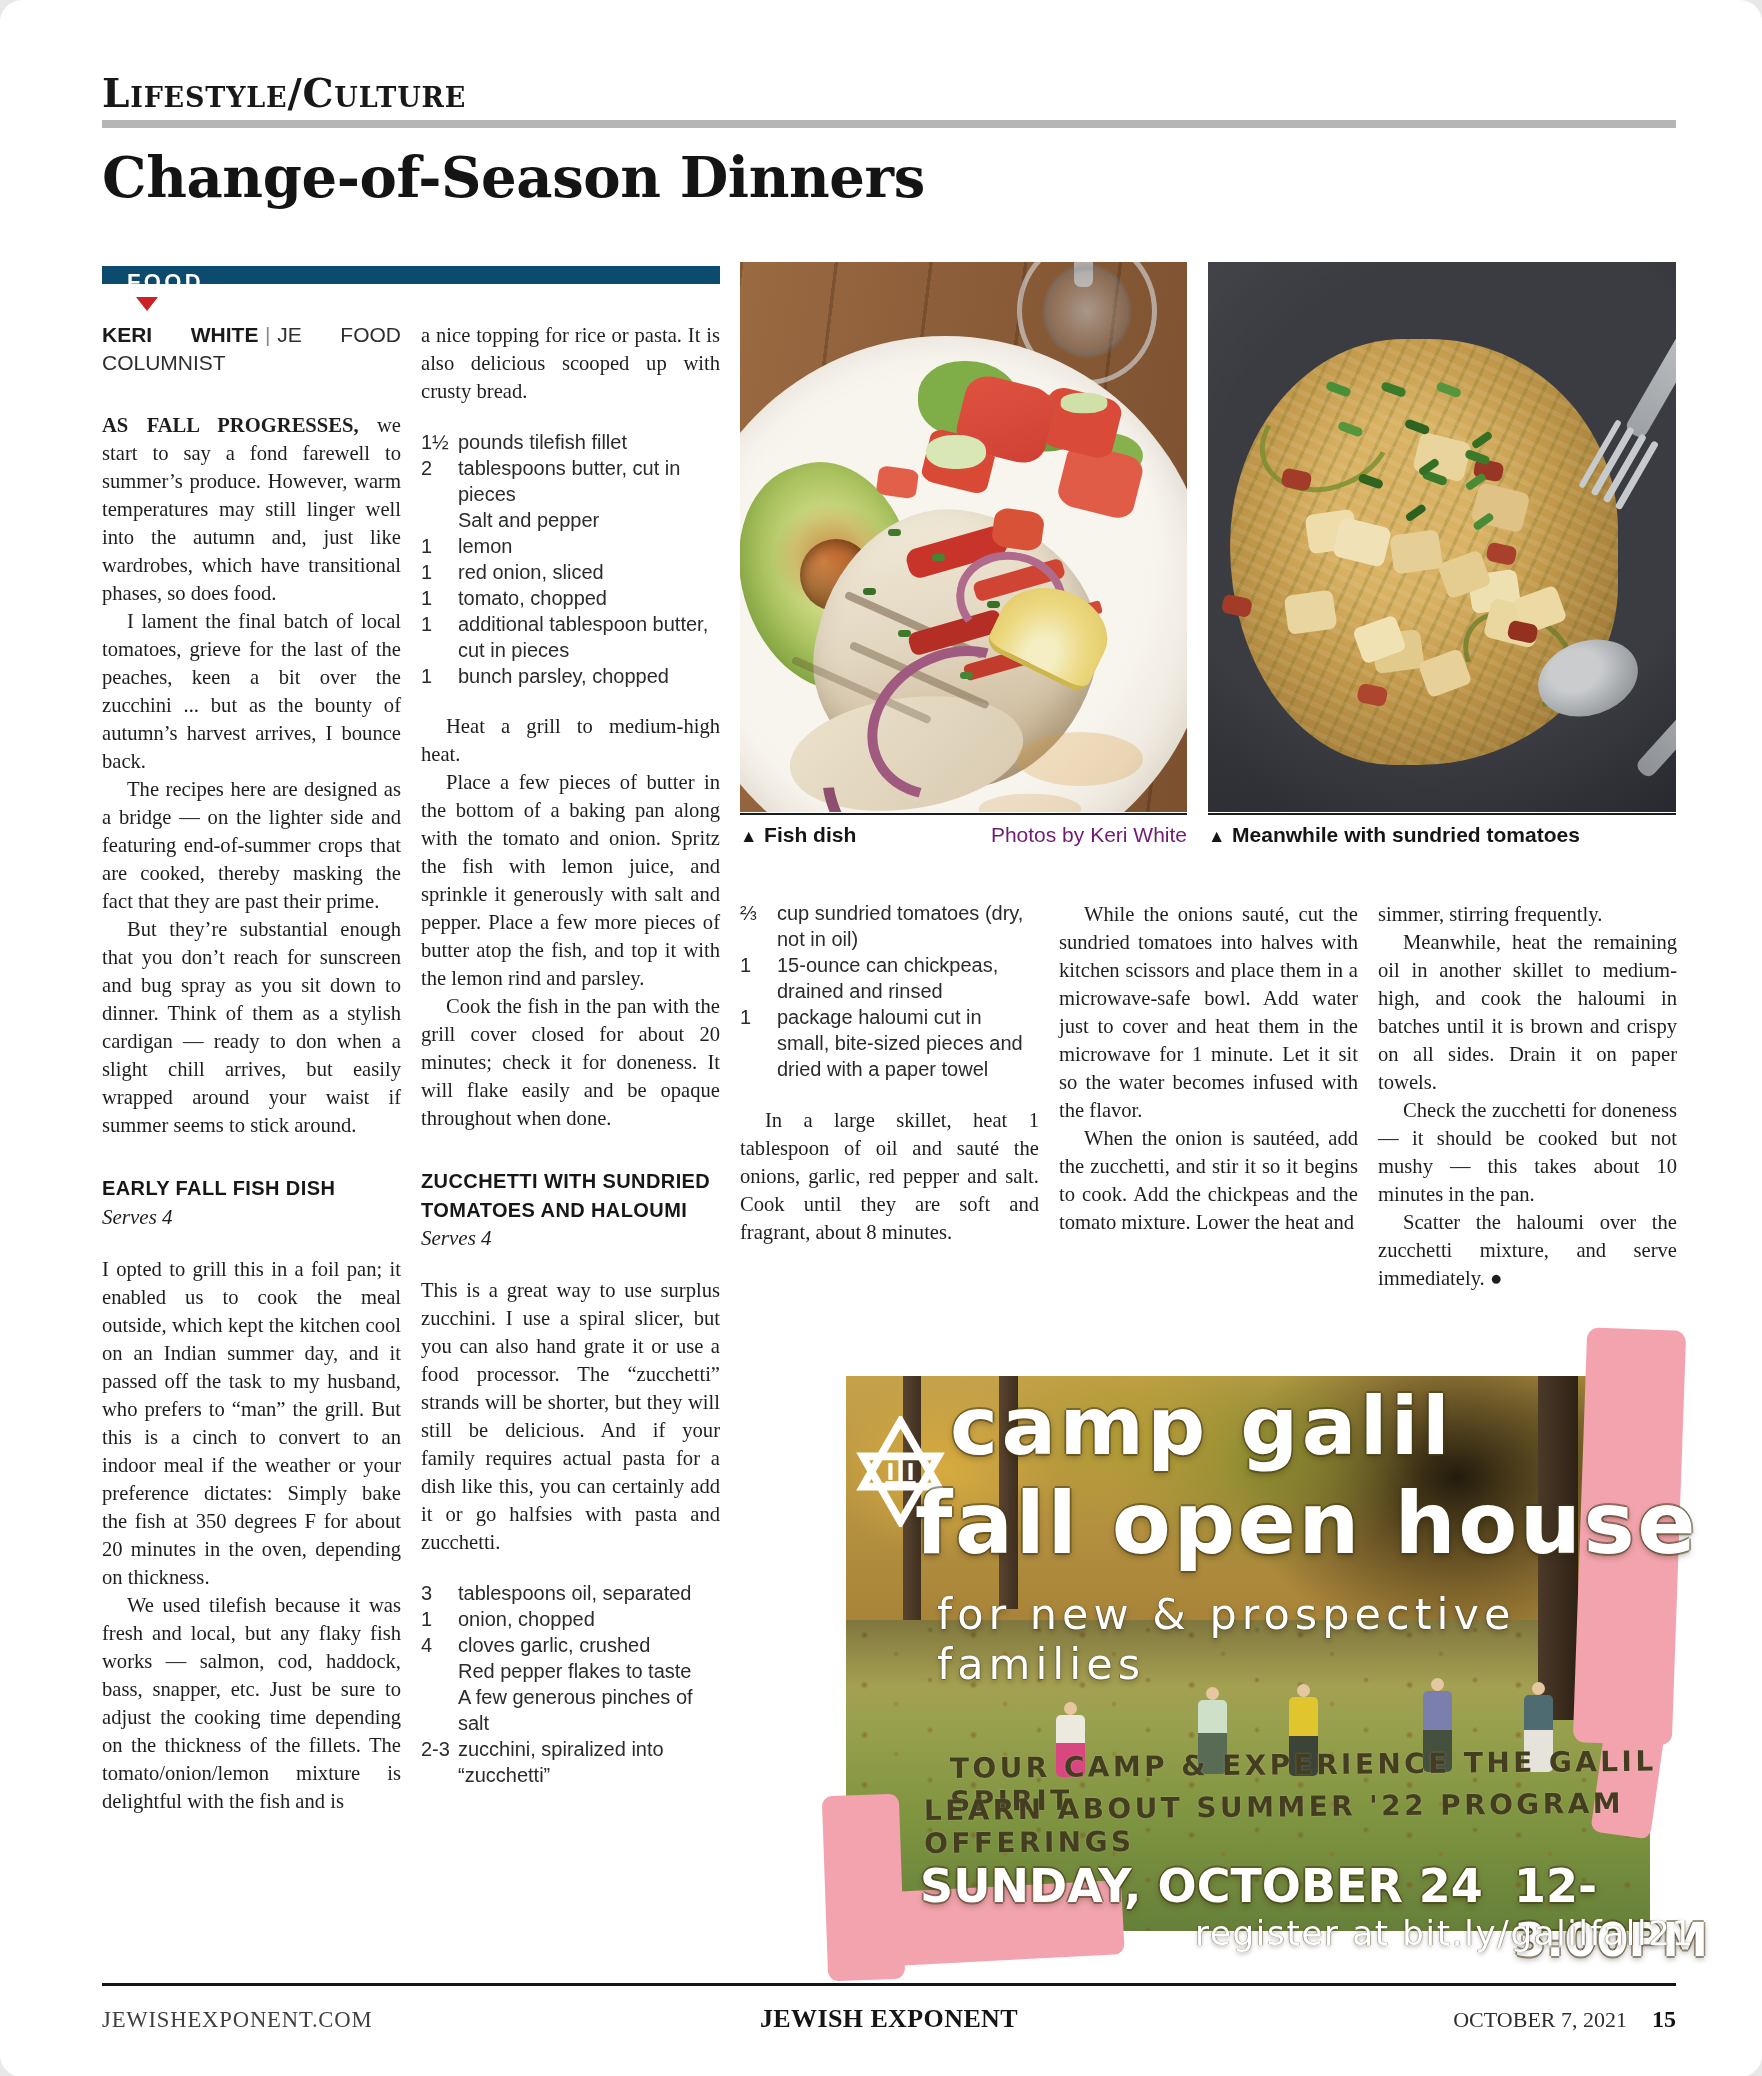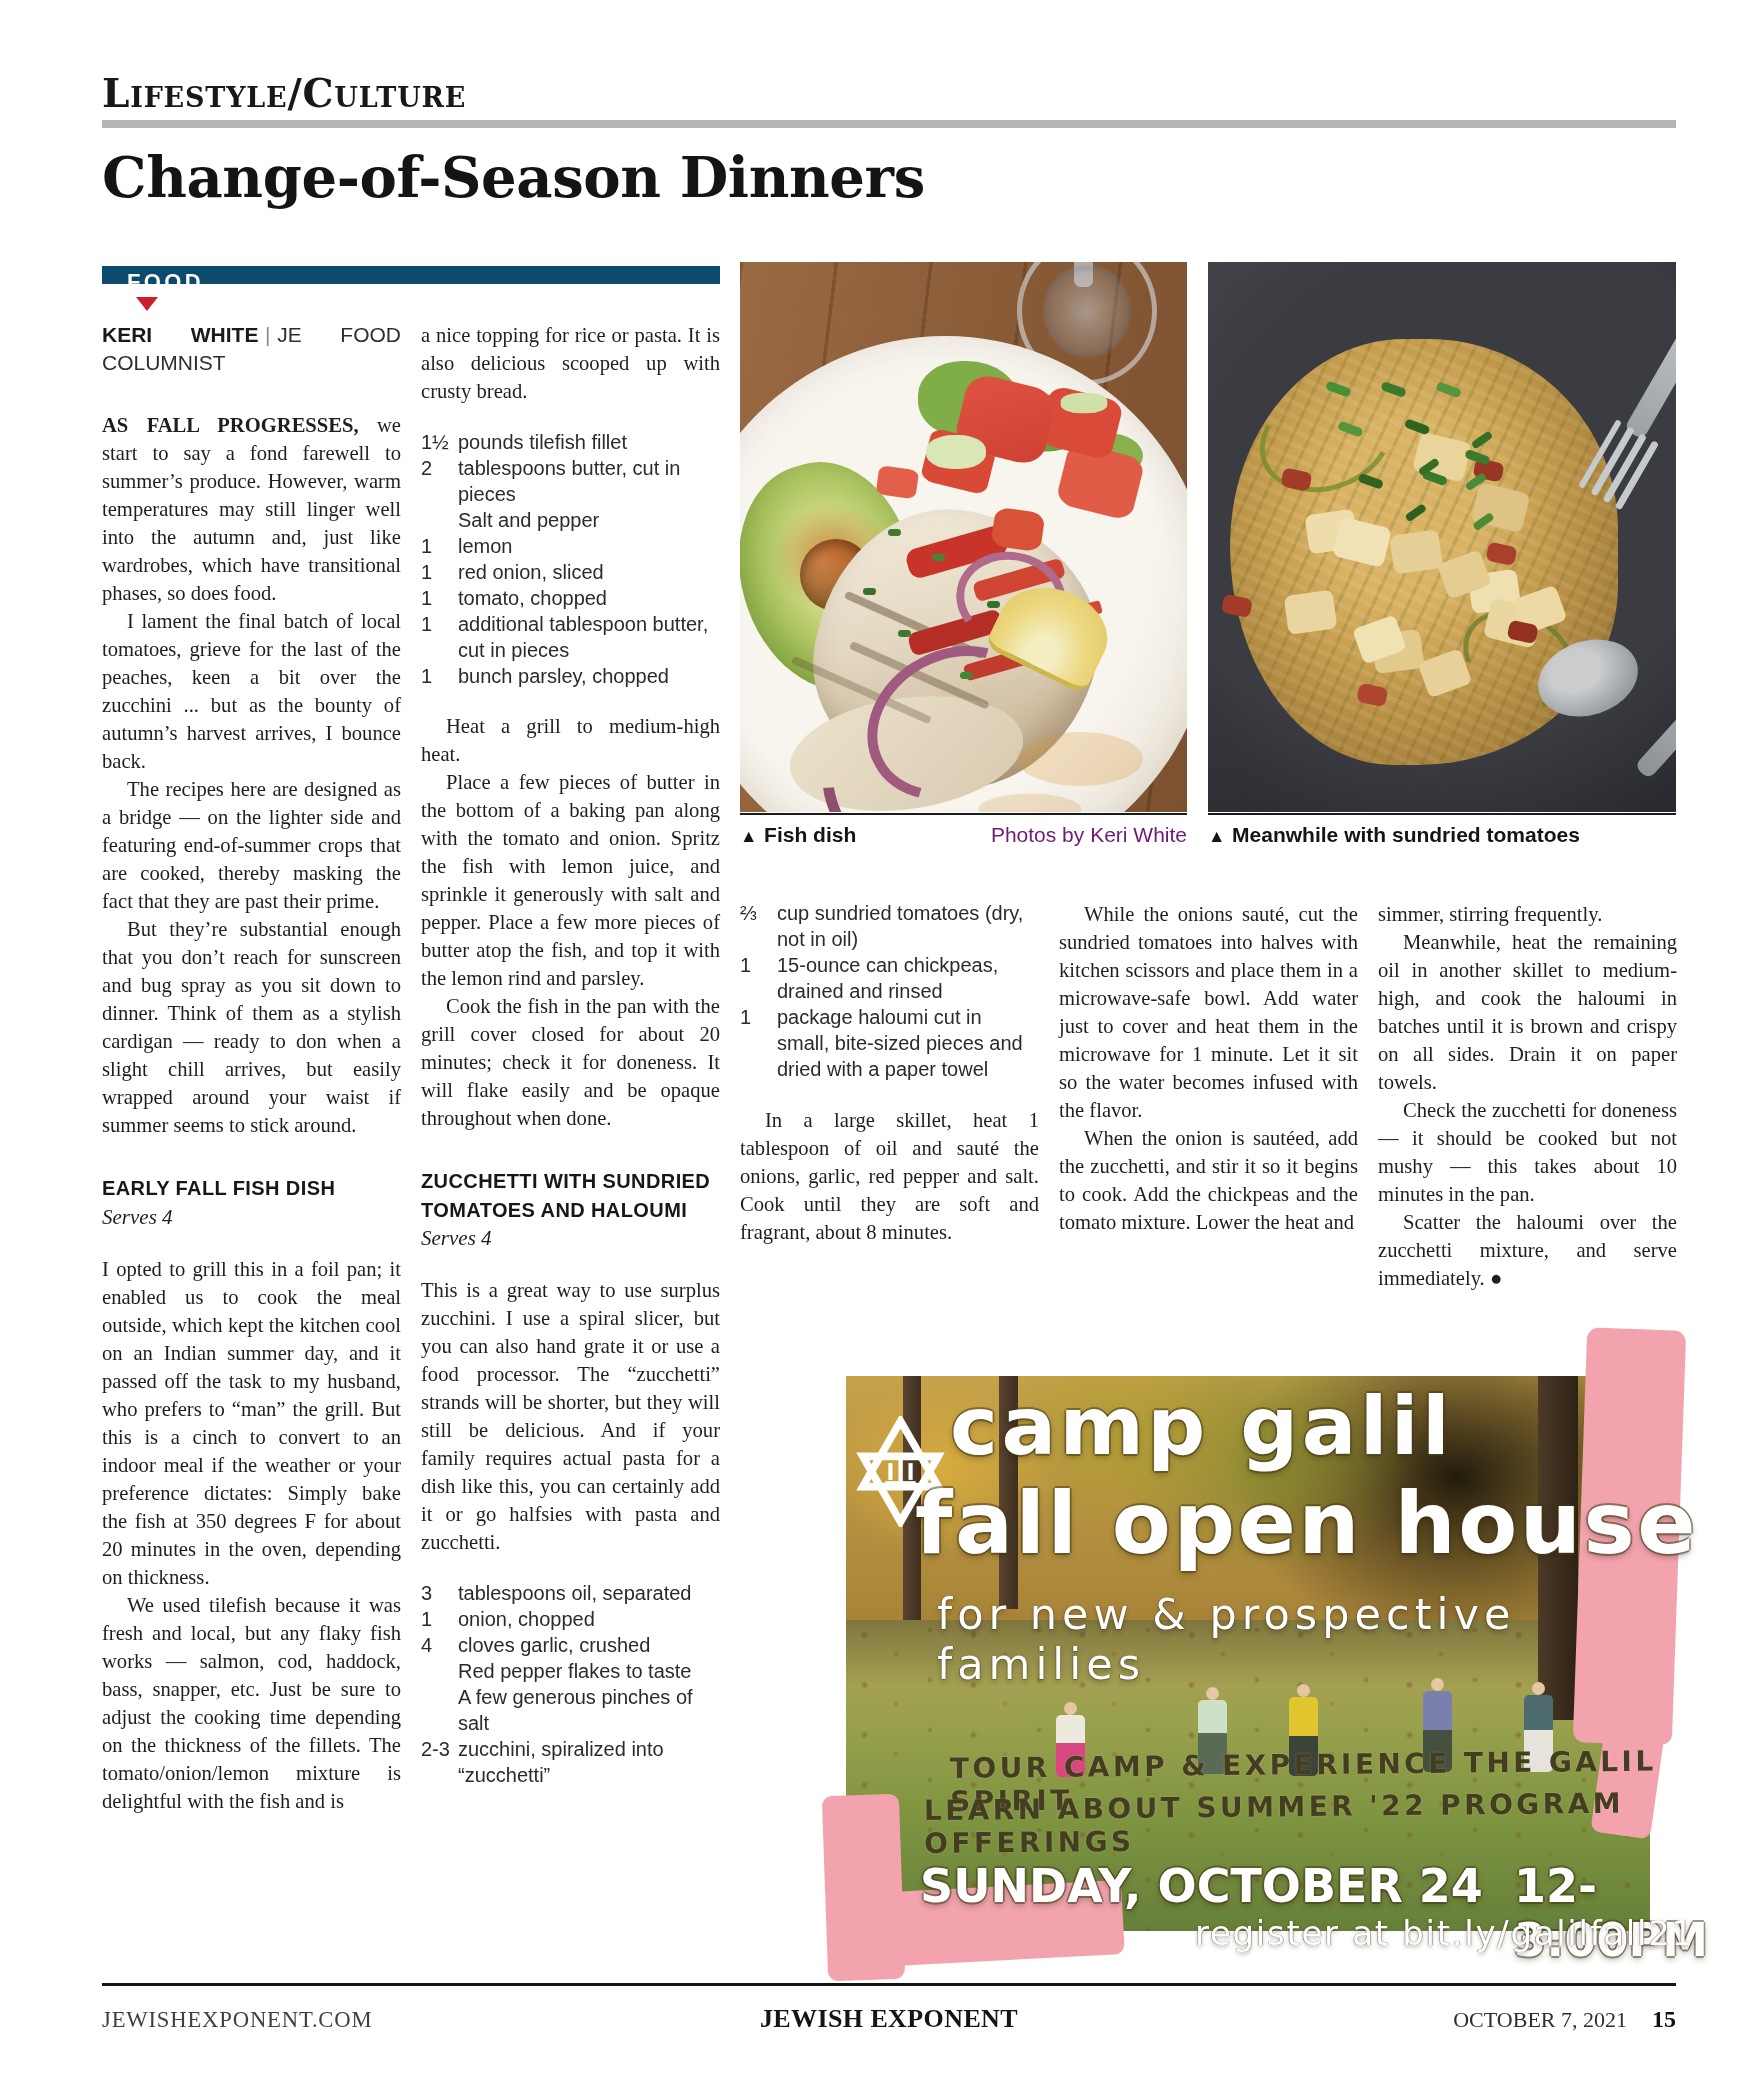--- a/index.html
+++ b/index.html
@@ -1,17 +1,17 @@
 <!DOCTYPE html>
 <html style="font-size:13.4px"><head>
 <meta charset="utf-8">
 <style>
   html,body{margin:0;padding:0;background:#e8e8e8;}
   .page{position:relative;width:1762px;height:2077px;background:#ffffff;overflow:hidden;
-        font-family:"Liberation Serif",serif;color:#1c1c1c;}
+        font-family:"Liberation Serif",serif;color:#1c1c1c;border-radius:22px;}
   .abs{position:absolute;}
 
   
   .kicker{left:102px;top:70px;font-family:"DejaVu Serif",serif;font-weight:700;
           font-size:39px;font-variant:small-caps;letter-spacing:0.8px;color:#181818;}
   .kicker-rule{left:102px;top:120px;width:1574px;height:7.6px;background:#b5b5b5;}
   .headline{left:102px;top:144px;font-family:"DejaVu Serif",serif;font-weight:700;
             font-size:56px;letter-spacing:-0.4px;color:#141414;}
 
   .food-tag{left:102px;top:266px;width:618px;height:18px;background:#0c4a6e;}

